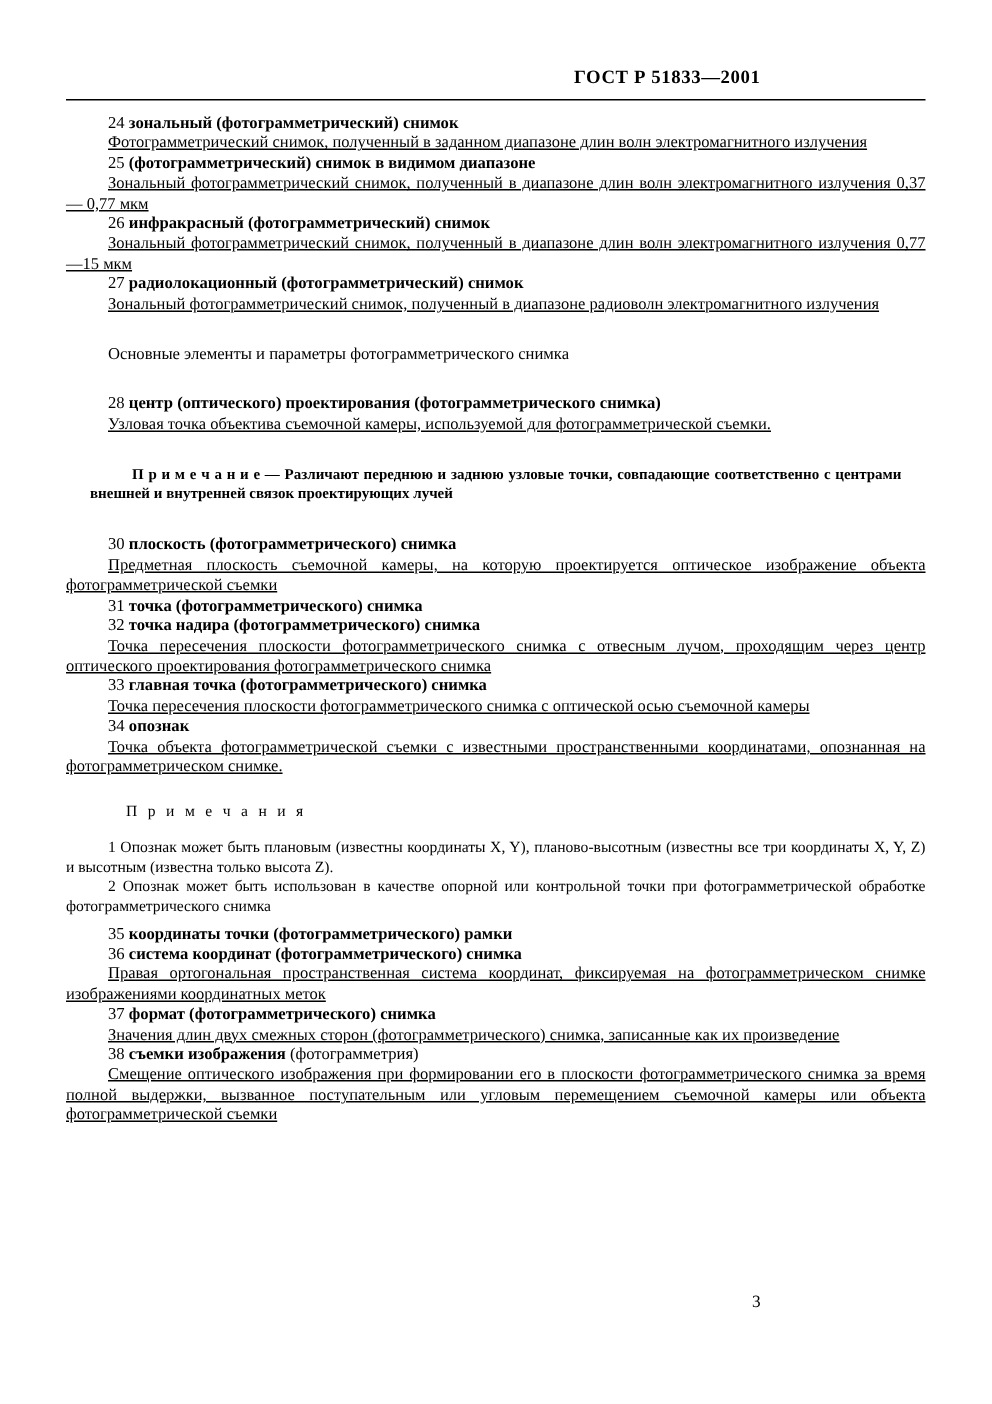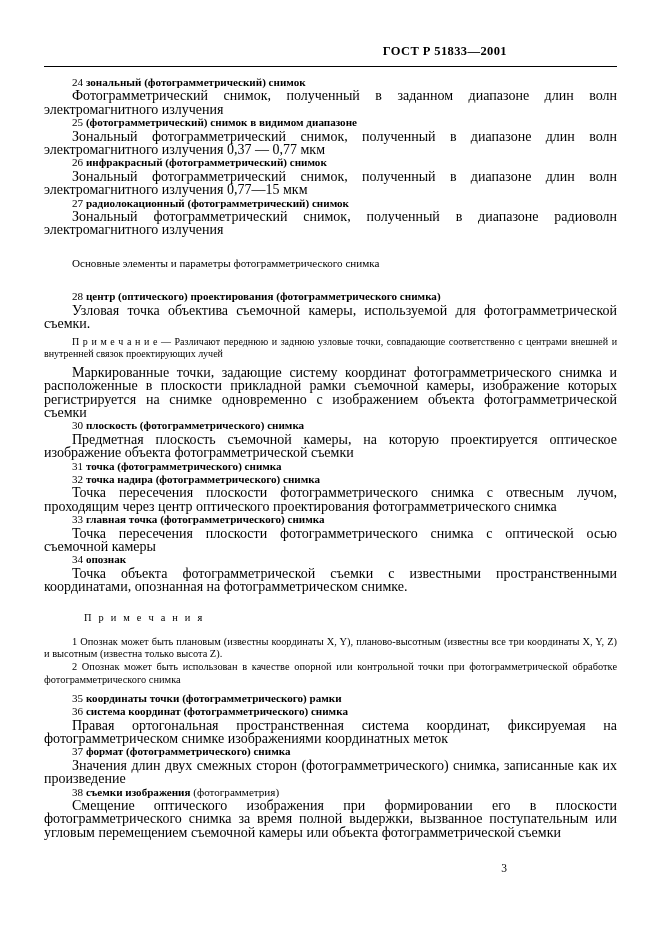--- a/index.html
+++ b/index.html
@@ -65,35 +65,37 @@
     font-weight: bold;
   }
   .term .plain {
     font-weight: normal;
   }
   .def {
     margin: 0;
     padding: 0;
     text-indent: 28px;
     text-align: justify;
-    font-size: 14px;
+    font-size: 11px;
     line-height: 13.4px;
+    text-decoration: underline;
   }
   .section-line {
     margin: 0;
     text-indent: 28px;
     font-size: 11.1px;
     line-height: 13.4px;
   }
   .note {
-    margin: 0;
+    margin: 16px;
     text-indent: 28px;
     font-size: 10px;
     line-height: 12.6px;
     text-align: justify;
+    font-weight: bold;
   }
   .notes-title {
     margin: 12px;
     text-indent: 28px;
     font-size: 10.4px;
     line-height: 13px;
     letter-spacing: 2.2px;
   }
   .note-item {
     margin: 0;
@@ -150,21 +152,20 @@
     <div class="entry">
       <p class="term"><span class="num">28</span> <span class="name">центр (оптического) проектирования (фотограмметрического снимка)</span></p>
       <p class="def">Узловая точка объектива съемочной камеры, используемой для фотограмметрической съемки.</p>
       <div class="gap-s"></div>
       <p class="note">П р и м е ч а н и е — Различают переднюю и заднюю узловые точки, совпадающие соответственно с центрами внешней и внутренней связок проектирующих лучей</p>
     </div>
 
     <div class="gap-s"></div>
 
     <div class="entry">
-      <p class="def">Маркированные точки, задающие систему координат фотограмметрического снимка и расположенные в плоскости прикладной рамки съемочной камеры, изображение которых регистрируется на снимке одновременно с изображением объекта фотограмметрической съемки</p>
     </div>
 
     <div class="entry">
       <p class="term"><span class="num">30</span> <span class="name">плоскость (фотограмметрического) снимка</span></p>
       <p class="def">Предметная плоскость съемочной камеры, на которую проектируется оптическое изображение объекта фотограмметрической съемки</p>
     </div>
 
     <div class="entry">
       <p class="term"><span class="num">31</span> <span class="name">точка (фотограмметрического) снимка</span></p>
     </div>

